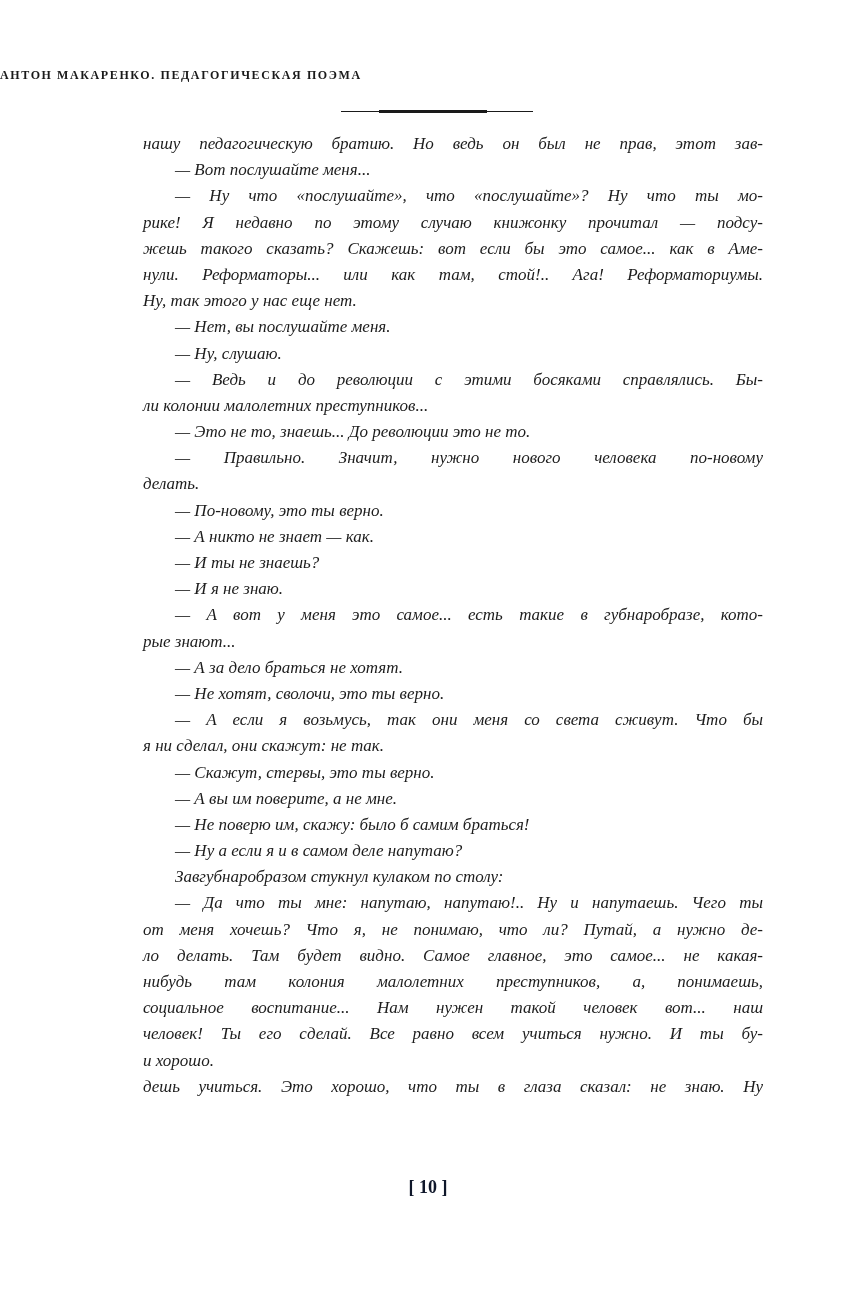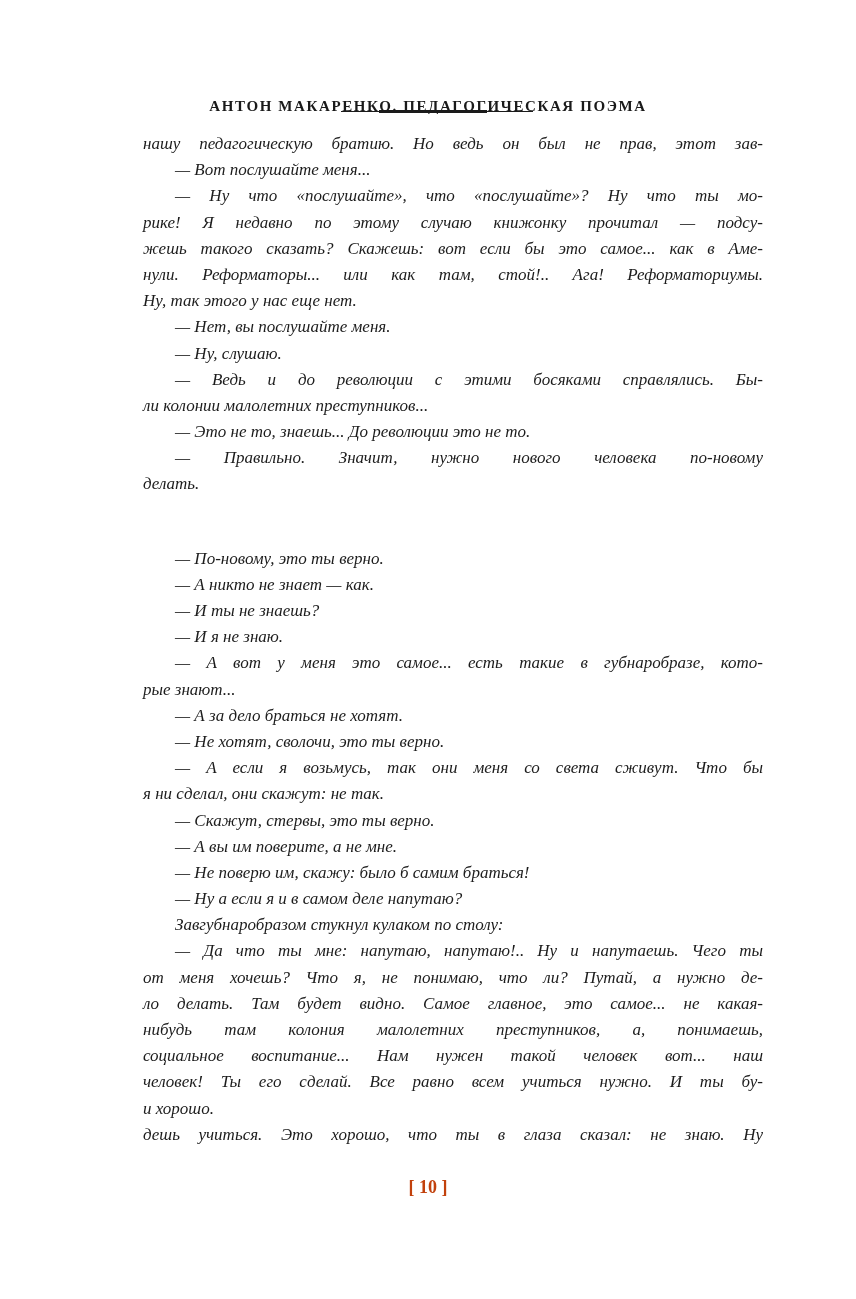--- a/index.html
+++ b/index.html
@@ -16,27 +16,27 @@
       font-family: "Liberation Serif", "DejaVu Serif", serif;
     }
     .page {
       position: absolute;
       left: 0; top: 0;
       width: 856px;
       height: 1299px;
     }
     .running-head {
       position: absolute;
-      top: 98px;
+      top: 68px;
       left: 0;
       width: 856px;
-      text-align: center;
+      text-align: left;
       font-family: "Liberation Serif", "DejaVu Serif", serif;
       font-weight: bold;
-      font-size: 15px;
+      font-size: 12px;
       letter-spacing: 1.6px;
       color: #1a1a1a;
     }
     .head-rule {
       position: absolute;
       top: 111px;
       left: 341px;
       width: 192px;
       height: 1px;
       background: #1a1a1a;
@@ -76,21 +76,21 @@
       text-align-last: left;
     }
     .folio {
       position: absolute;
       top: 1177px;
       left: 0;
       width: 856px;
       text-align: center;
       font-weight: bold;
       font-size: 18px;
-      color: #c2410c;
+      color: #0f172a;
     }
   </style>
 </head>
 <body>
 
 <div class="page">
   <div class="running-head">АНТОН МАКАРЕНКО. ПЕДАГОГИЧЕСКАЯ ПОЭМА</div>
   <div class="head-rule"></div>
   <div class="head-rule-thick"></div>
 
@@ -119,21 +119,21 @@
         <span class="line last">ли колонии малолетних преступников...</span>
       </div>
       <div class="para">
         <span class="line last" style="padding-left: 32px; box-sizing: border-box;">— Это не то, знаешь... До революции это не то.</span>
       </div>
       <div class="para">
         <span class="line" style="padding-left: 32px; box-sizing: border-box;">— Правильно. Значит, нужно нового человека по-новому</span>
         <span class="line last">делать.</span>
       </div>
       <div class="para">
-        <span class="line last" style="padding-left: 32px; box-sizing: border-box; margin-top: 48px;">— По-новому, это ты верно.</span>
+        <span class="line last" style="padding-left: 32px; box-sizing: border-box;">— По-новому, это ты верно.</span>
       </div>
       <div class="para">
         <span class="line last" style="padding-left: 32px; box-sizing: border-box;">— А никто не знает — как.</span>
       </div>
       <div class="para">
         <span class="line last" style="padding-left: 32px; box-sizing: border-box;">— И ты не знаешь?</span>
       </div>
       <div class="para">
         <span class="line last" style="padding-left: 32px; box-sizing: border-box;">— И я не знаю.</span>
       </div>

